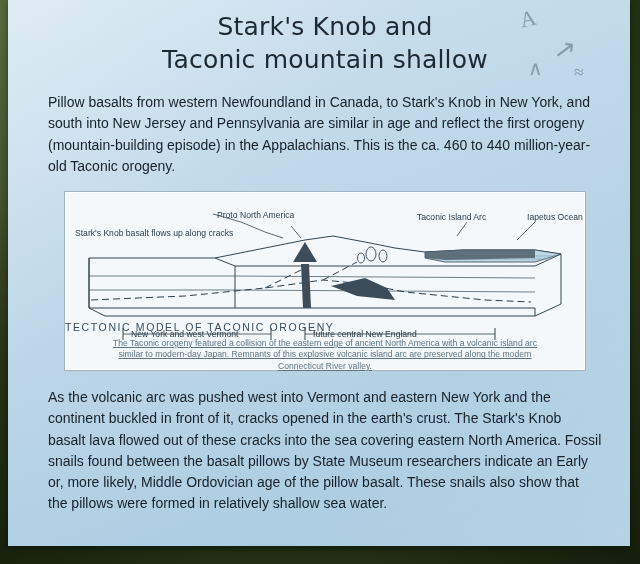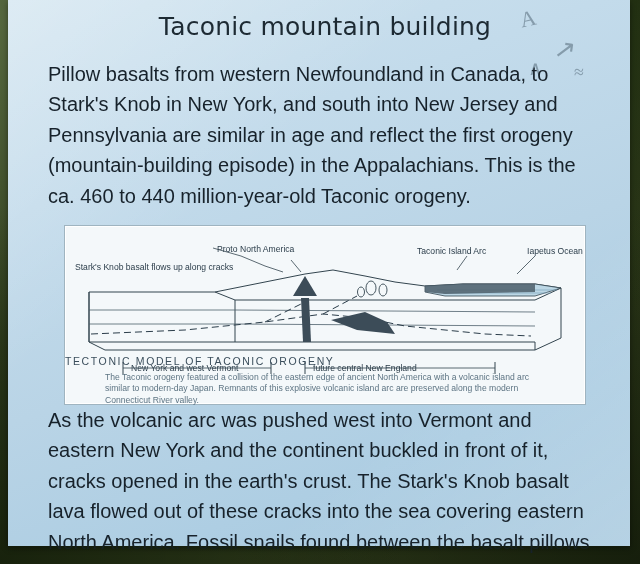--- a/index.html
+++ b/index.html
@@ -71,56 +71,57 @@
     font-family: "DejaVu Sans", sans-serif;
     font-weight: 400;
     font-size: 25px;
     line-height: 1.32;
     color: #1d2a33;
     letter-spacing: .2px;
   }
   .title-line { display: block; }
   p.body {
     margin: 16px 0 0 0;
-    font-size: 20px;
+    font-size: 14px;
     line-height: 1.52;
     color: #17222b;
     text-align: left;
   }
   p.body.second {
     margin-top: 0;
   }
   
   #figure {
     position: relative;
-    margin: 14px auto 0 auto;
+    margin: 14px auto 16px auto;
     width: 520px;
     height: 178px;
     background: #f4f8fa;
     border: 1px solid #9fb4c0;
     box-shadow: inset 0 0 0 1px #ffffff;
   }
   #figure svg { display: block; }
   .fig-caption {
     position: absolute;
     left: 0;
     right: 0;
     text-align: left;
     font-size: 10.5px;
     letter-spacing: 1.6px;
     color: #3b4e5c;
   }
   .fig-note {
     position: absolute;
     left: 40px;
     right: 40px;
-    text-align: left;
+    text-align: center;
     font-size: 8.6px;
     line-height: 1.32;
     color: #5d7483;
+    text-decoration: underline;
   }
   
   #sign-bottom-shadow {
     position: absolute;
     left: 8px;
     top: 546px;
     width: 622px;
     height: 6px;
     background: linear-gradient(to bottom, rgba(20,30,12,.55), rgba(20,30,12,0));
   }
@@ -134,21 +135,22 @@
   <div id="sign">
 
     <span class="scribble" style="left:512px; top:6px; transform:rotate(-12deg);">A</span>
     <span class="scribble" style="left:546px; top:34px; font-size:26px; transform:rotate(8deg);">↗</span>
     <span class="scribble" style="left:520px; top:56px; font-size:20px;">∧</span>
     <span class="scribble" style="left:566px; top:62px; font-size:18px;">≈</span>
 
     <div id="sign-inner">
 
       <h1 class="title">
-        <span class="title-line">Taconic mountain building</span>
+        <span class="title-line">Stark's Knob and</span>
+        <span class="title-line">Taconic mountain shallow</span>
       </h1>
 
       <p class="body">Pillow basalts from western Newfoundland in Canada, to Stark's Knob in New York, and south into New Jersey and Pennsylvania are similar in age and reflect the first orogeny (mountain-building episode) in the Appalachians. This is the ca. 460 to 440 million-year-old Taconic orogeny.</p>
 
       <div id="figure">
         <svg width="520" height="178" viewBox="0 0 520 178" xmlns="http://www.w3.org/2000/svg">
 
           <g fill="none" stroke="#33454f" stroke-width="1">
 
             <path d="M24,66 L150,66 L200,56 L240,48 L268,44 L300,50 L330,56 L360,60 L398,58 L470,58 L496,62"></path>

